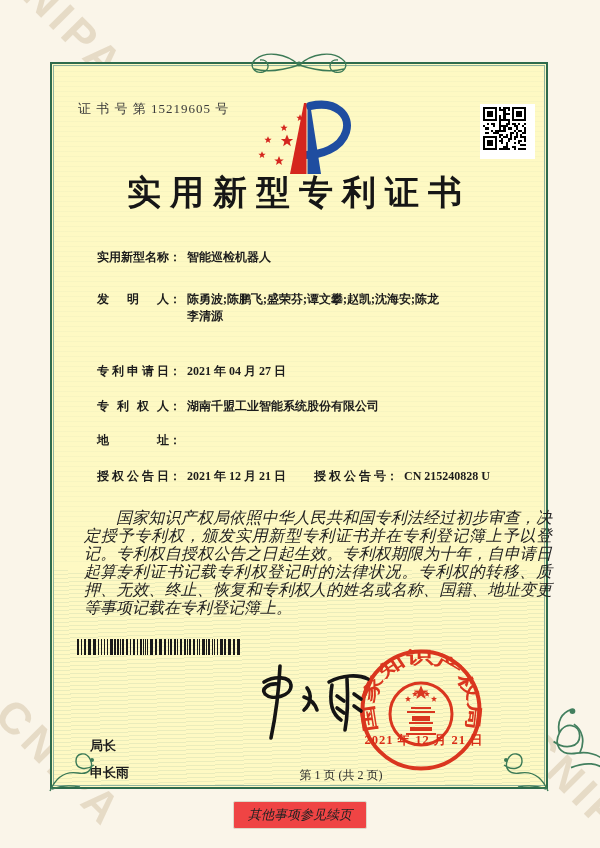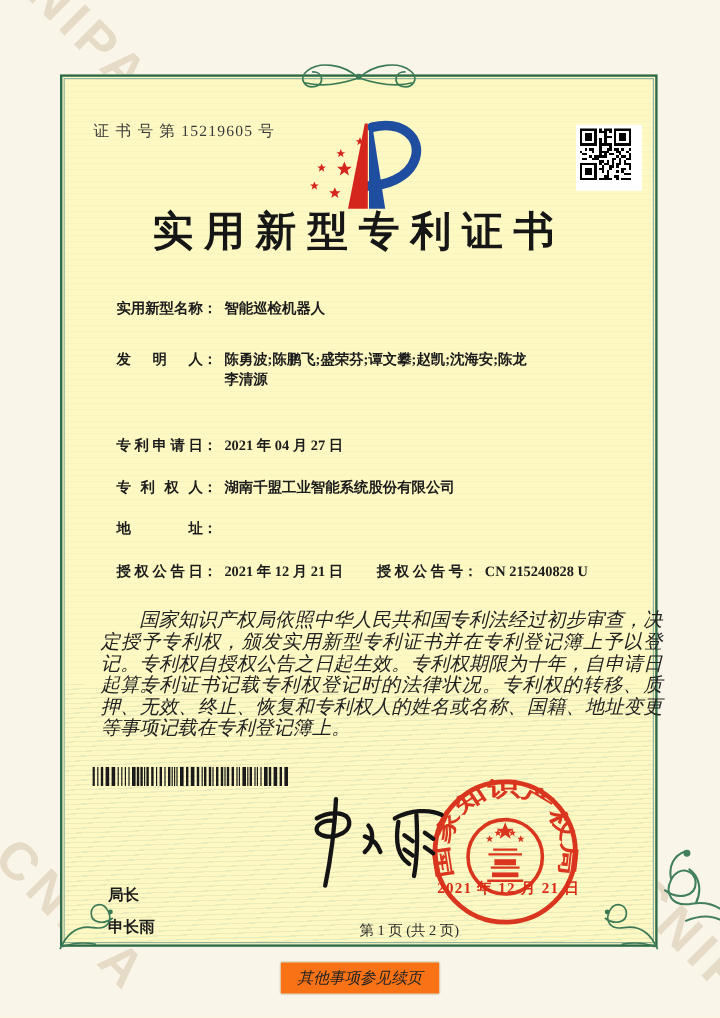--- a/index.html
+++ b/index.html
@@ -40,21 +40,21 @@
   
   .barcode{position:absolute;left:25px;top:575px;width:166px;height:16px;}
   .chief{position:absolute;left:38px;top:624px;font-size:13px;font-weight:bold;color:#1c1c1c;line-height:27px;}
   .signature{position:absolute;left:192px;top:588px;z-index:3;}
   .seal{position:absolute;left:307px;top:584px;z-index:2;opacity:.95;}
   .seal-date{position:absolute;left:289px;top:668px;width:166px;text-align:center;z-index:3;
              font-size:12.5px;font-weight:bold;color:#d92c17;letter-spacing:1px;}
   .pageno{position:absolute;left:0;top:703px;width:100%;text-align:center;font-size:12px;color:#2a2a2a;margin-left:42px;}
   
   .cont-tab{position:absolute;left:50%;top:801px;transform:translateX(-50%);
-            background:#f97316;border:1px solid #ddd8c8;border-radius:2px;padding:4px 14px;
+            background:#ef4444;border:1px solid #ddd8c8;border-radius:2px;padding:4px 14px;
             font-size:13px;font-style:italic;color:#222;z-index:1;white-space:nowrap;}
   .orn{position:absolute;z-index:2;pointer-events:none;}
   .orn-top{left:50%;top:-14px;transform:translateX(-50%);}
   .orn-bl{left:-6px;bottom:-8px;}
   .orn-br{right:-6px;bottom:-8px;transform:scale(-1,1);}
   .orn-big{right:4px;bottom:2px;transform:scale(-1.45,1.45);transform-origin:right bottom;opacity:.9;}
 </style>
 </head>
 <body>
 

